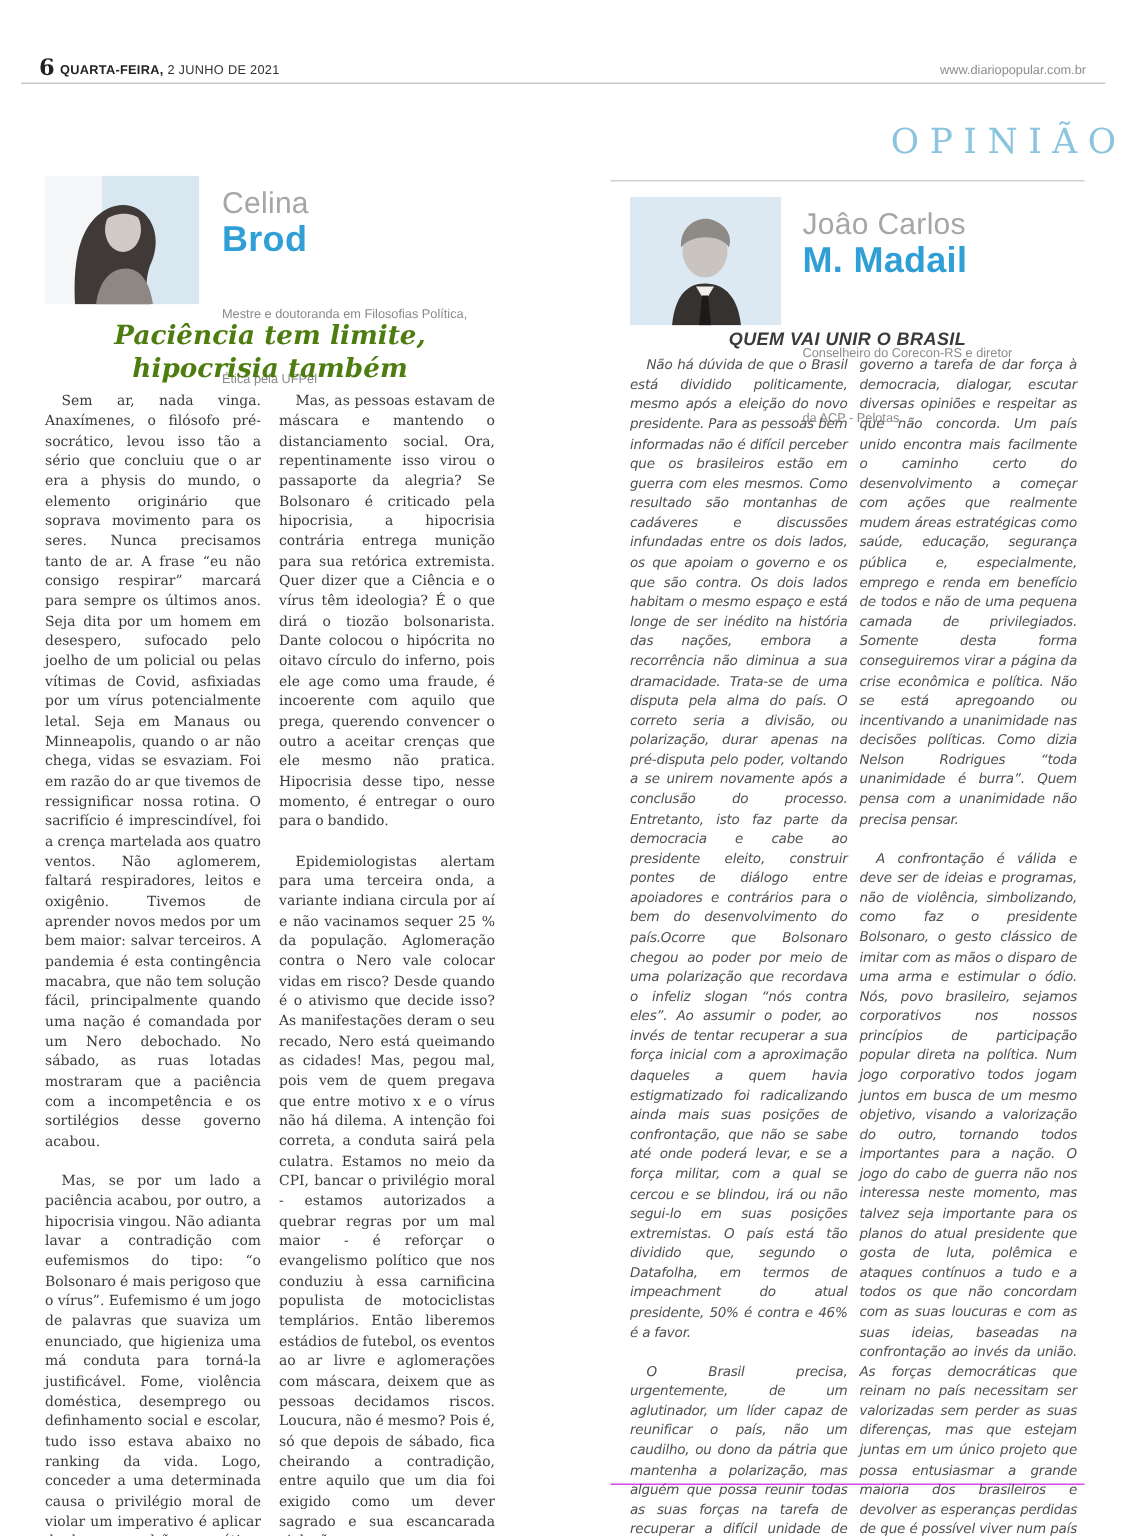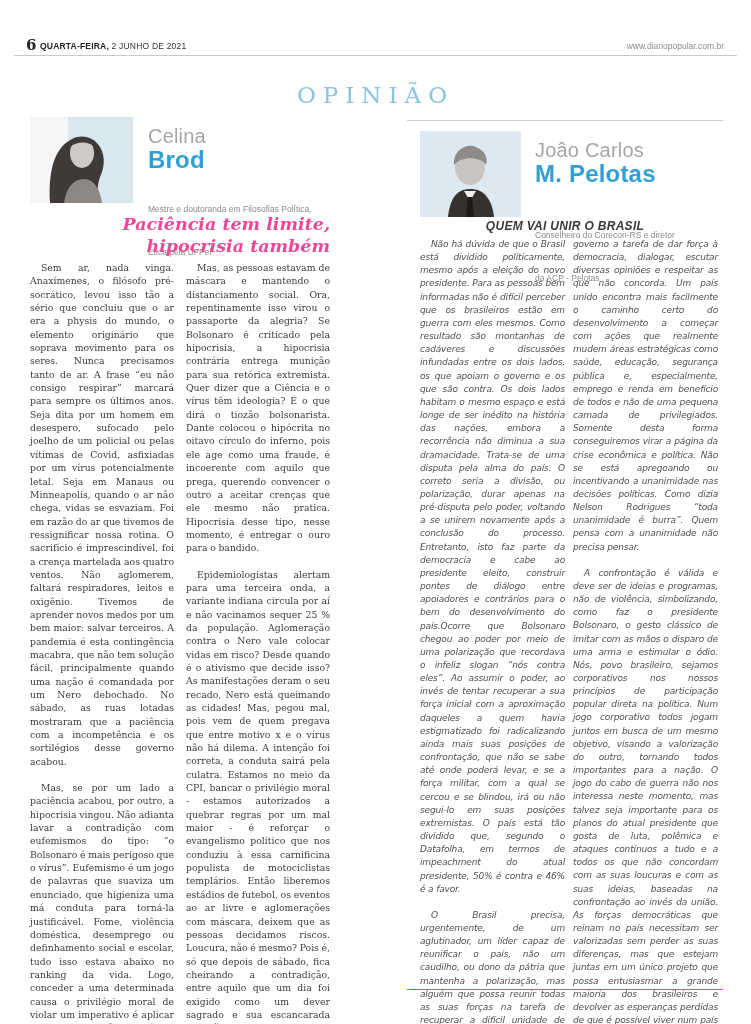--- a/index.html
+++ b/index.html
@@ -9,36 +9,36 @@
   }
   
   .masthead{position:absolute;left:0;top:36px;width:751px;height:20px;}
   .page-num{position:absolute;left:26px;top:0;font-family:"DejaVu Serif",serif;font-weight:bold;font-size:15px;color:#222;}
   .date-line{position:absolute;left:40px;top:5px;font-size:8.5px;letter-spacing:.2px;color:#333;text-align:center;}
   .date-line .dl-bold{font-weight:bold;color:#222;}
   .site-url{position:absolute;right:27px;top:5px;font-size:8.5px;color:#8d8d8d;}
   .masthead-rule{position:absolute;left:14px;top:55px;width:723px;height:0;border-top:1px solid #c9c9c9;}
   
   .section-title{
-    position:absolute;left:0;top:82px;width:751px;text-align:center;
+    position:absolute;left:0;top:82px;width:751px;text-align:right;
     font-family:"DejaVu Serif",serif;font-size:23px;letter-spacing:7px;color:#8bc4de;
   }
   
   .author-photo{position:absolute;overflow:hidden;}
   .author-name-first{font-size:20px;line-height:22px;color:#a6a6a6;letter-spacing:.2px;}
   .author-name-last{font-size:24px;line-height:25px;font-weight:bold;color:#2f9fd6;letter-spacing:.2px;}
   .author-bio{font-size:8.5px;line-height:10.5px;color:#8a8a8a;margin-top:7px;}
   .author-bio span{display:block;margin-top:32px;}
   
   .article-left{position:absolute;left:30px;top:117px;width:300px;}
   .la-names{position:absolute;left:118px;top:8px;}
   .la-title{
-    position:absolute;left:0;top:96px;width:300px;text-align:right;
+    position:absolute;left:0;top:96px;width:300px;text-align:center;
     font-family:"DejaVu Serif",serif;font-style:italic;font-weight:bold;
-    font-size:17.5px;line-height:22px;color:#ec4899;
+    font-size:17.5px;line-height:22px;color:#4d7c0f;
   }
   .la-columns{position:absolute;left:0;top:144px;width:300px;display:flex;gap:12px;}
   .la-col{width:144px;
     font-family:"DejaVu Serif",serif;font-size:9.3px;line-height:13.35px;color:#3b3b3b;
     text-align:justify;hyphens:auto;-webkit-hyphens:auto;word-spacing:-0.3px;
   }
   .la-col p{margin:0 0 13px 0;text-indent:11px;}
   
   .article-right{position:absolute;left:407px;top:120px;width:316px;border-top:1px solid #cfcfcf;border-bottom:1px solid #d946ef;height:868px;}
   .ra-photo{left:13px;top:10px;}
@@ -115,21 +115,21 @@
       <path d="M28 86 C30 66 38 58 50 58 C64 58 72 68 74 86 Z" fill="#35322f"></path>
       <path d="M44 60 L50 70 L56 60 Z" fill="#f0f0ee"></path>
       <path d="M48 66 L52 66 L54 86 L46 86 Z" fill="#1d1b1a"></path>
       <ellipse cx="50" cy="36" rx="15" ry="18" fill="#c9c4bf"></ellipse>
       <path d="M34 34 C33 18 48 12 56 16 C66 20 68 28 66 34 C62 26 42 24 34 34 Z" fill="#8e8a85"></path>
     </svg>
   </div>
 
   <div class="ra-names">
     <div class="author-name-first">Joâo Carlos</div>
-    <div class="author-name-last">M. Pelotas</div>
+    <div class="author-name-last">M. Madail</div>
   </div>
   <div class="author-bio ra-bio">
     <span>Conselheiro do Corecon-RS e diretor</span>
     <span>da ACP - Pelotas</span>
   </div>
 
   <div class="ra-title">QUEM VAI UNIR O BRASIL</div>
 
   <div class="ra-columns">
     <div class="ra-col">

